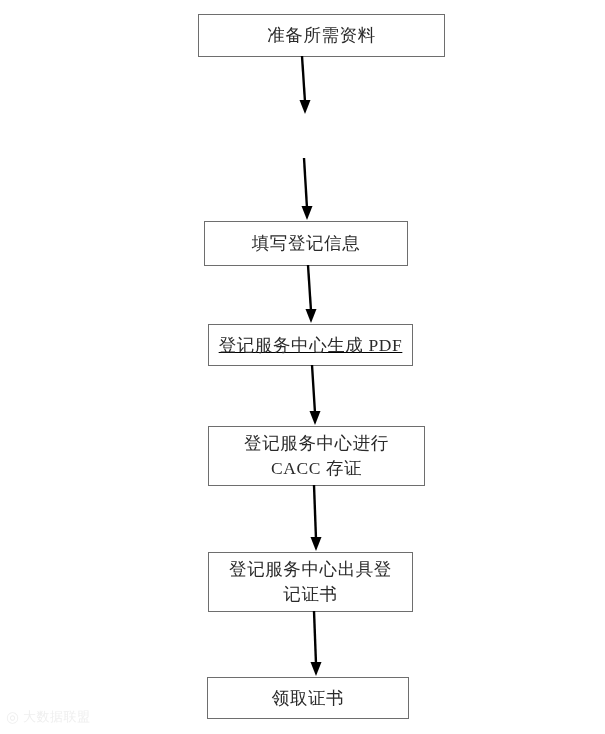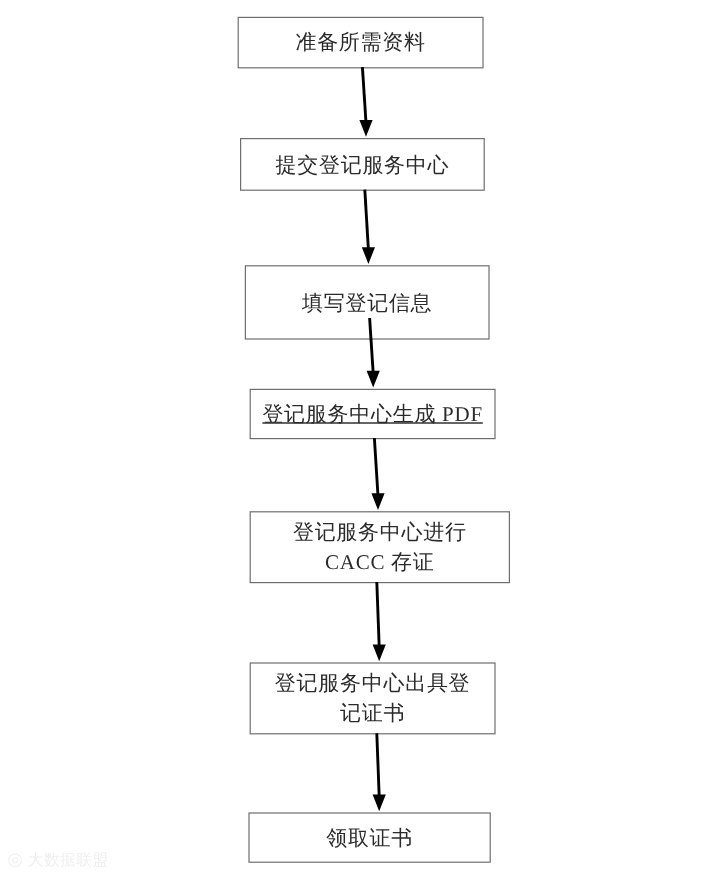--- a/index.html
+++ b/index.html
@@ -45,23 +45,23 @@
 
   .connector {
     position: absolute;
   }
   .connector svg {
     display: block;
     overflow: visible;
   }
 
   
-  #node-1 { left: 198px; top: 14px;  width: 205px; height: 43px; }
+  #node-1 { left: 198px; top: 14px;  width: 247px; height: 43px; }
   #node-2 { left: 200px; top: 115px; width: 204px; height: 44px; }
-  #node-3 { left: 204px; top: 221px; width: 204px; height: 62px; }
+  #node-3 { left: 204px; top: 221px; width: 204px; height: 45px; }
   #node-4 { left: 208px; top: 324px; width: 205px; height: 42px; text-decoration: underline; }
   #node-5 { left: 208px; top: 426px; width: 217px; height: 60px; }
   #node-6 { left: 208px; top: 552px; width: 205px; height: 60px; }
   #node-7 { left: 207px; top: 677px; width: 202px; height: 42px; }
 
   
   #arrow-1 { left: 280px; top: 56px;  width: 50px; height: 60px; }
   #arrow-2 { left: 282px; top: 158px; width: 50px; height: 64px; }
   #arrow-3 { left: 286px; top: 265px; width: 50px; height: 60px; }
   #arrow-4 { left: 290px; top: 365px; width: 50px; height: 62px; }
@@ -103,23 +103,20 @@
     <span class="node-label">准备所需资料</span>
   </div>
 
   <div class="connector" id="arrow-1">
     <svg width="50" height="60" viewBox="0 0 50 60" aria-hidden="true">
       <line x1="22" y1="0" x2="25" y2="46" stroke="#000000" stroke-width="2.4"></line>
       <polygon points="19.5,44 30.5,44 25,58" fill="#000000"></polygon>
     </svg>
   </div>
 
-  <div class="node-box" id="node-2">
-    <span class="node-label">提交登记服务中心</span>
-  </div>
 
   <div class="connector" id="arrow-2">
     <svg width="50" height="64" viewBox="0 0 50 64" aria-hidden="true">
       <line x1="22" y1="0" x2="25" y2="50" stroke="#000000" stroke-width="2.4"></line>
       <polygon points="19.5,48 30.5,48 25,62" fill="#000000"></polygon>
     </svg>
   </div>
 
   <div class="node-box" id="node-3">
     <span class="node-label">填写登记信息</span>

